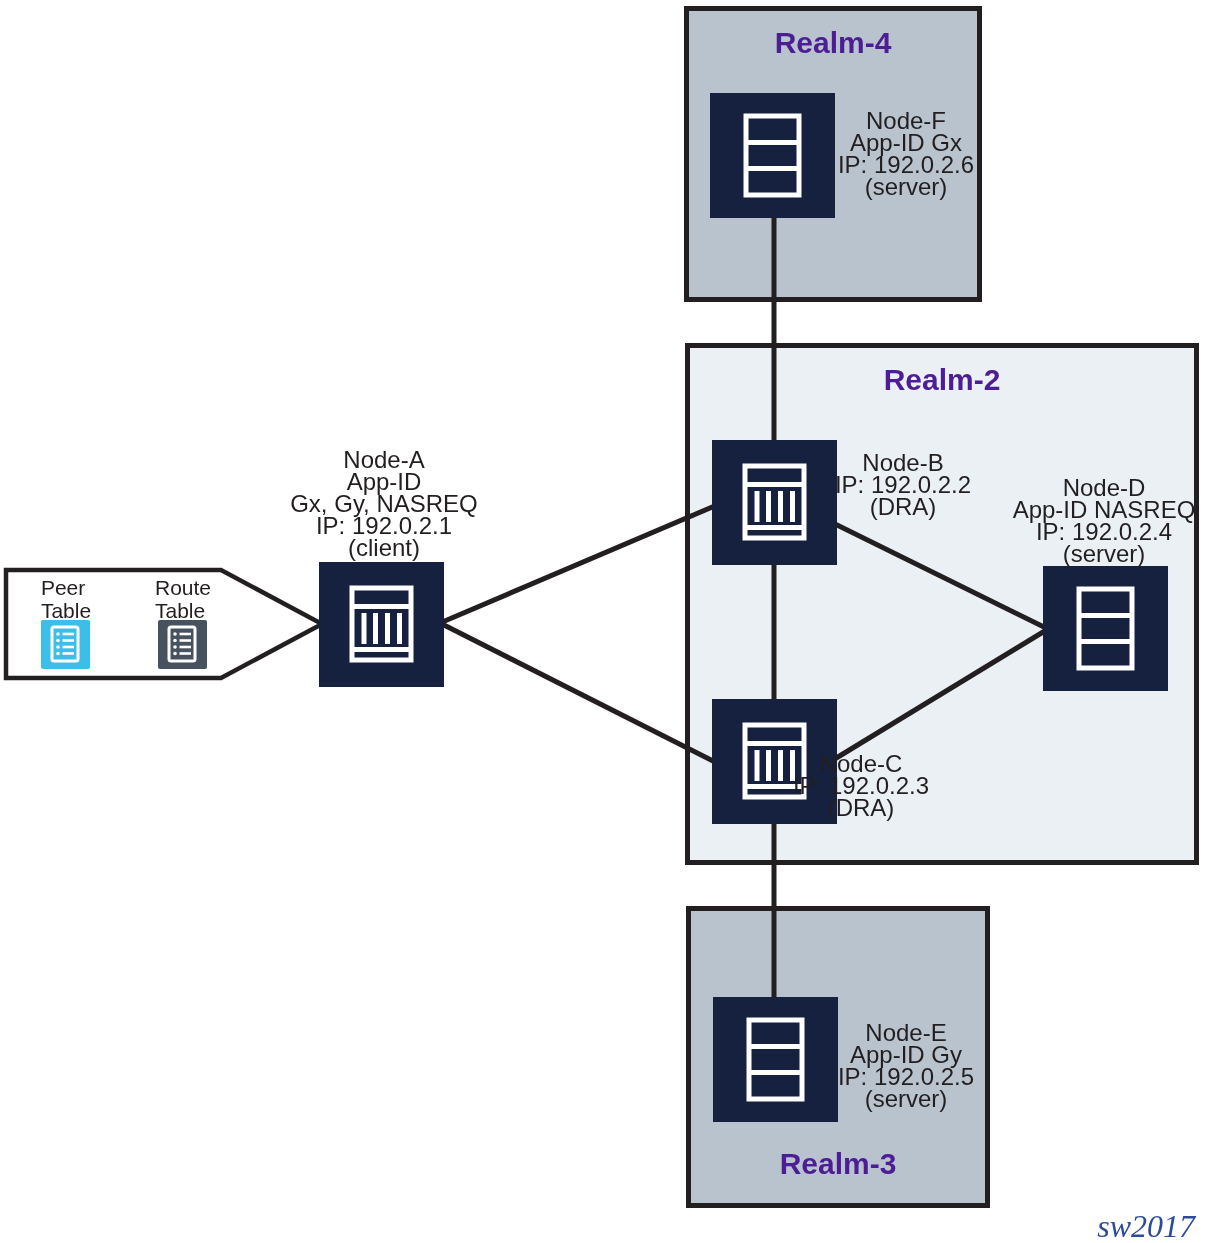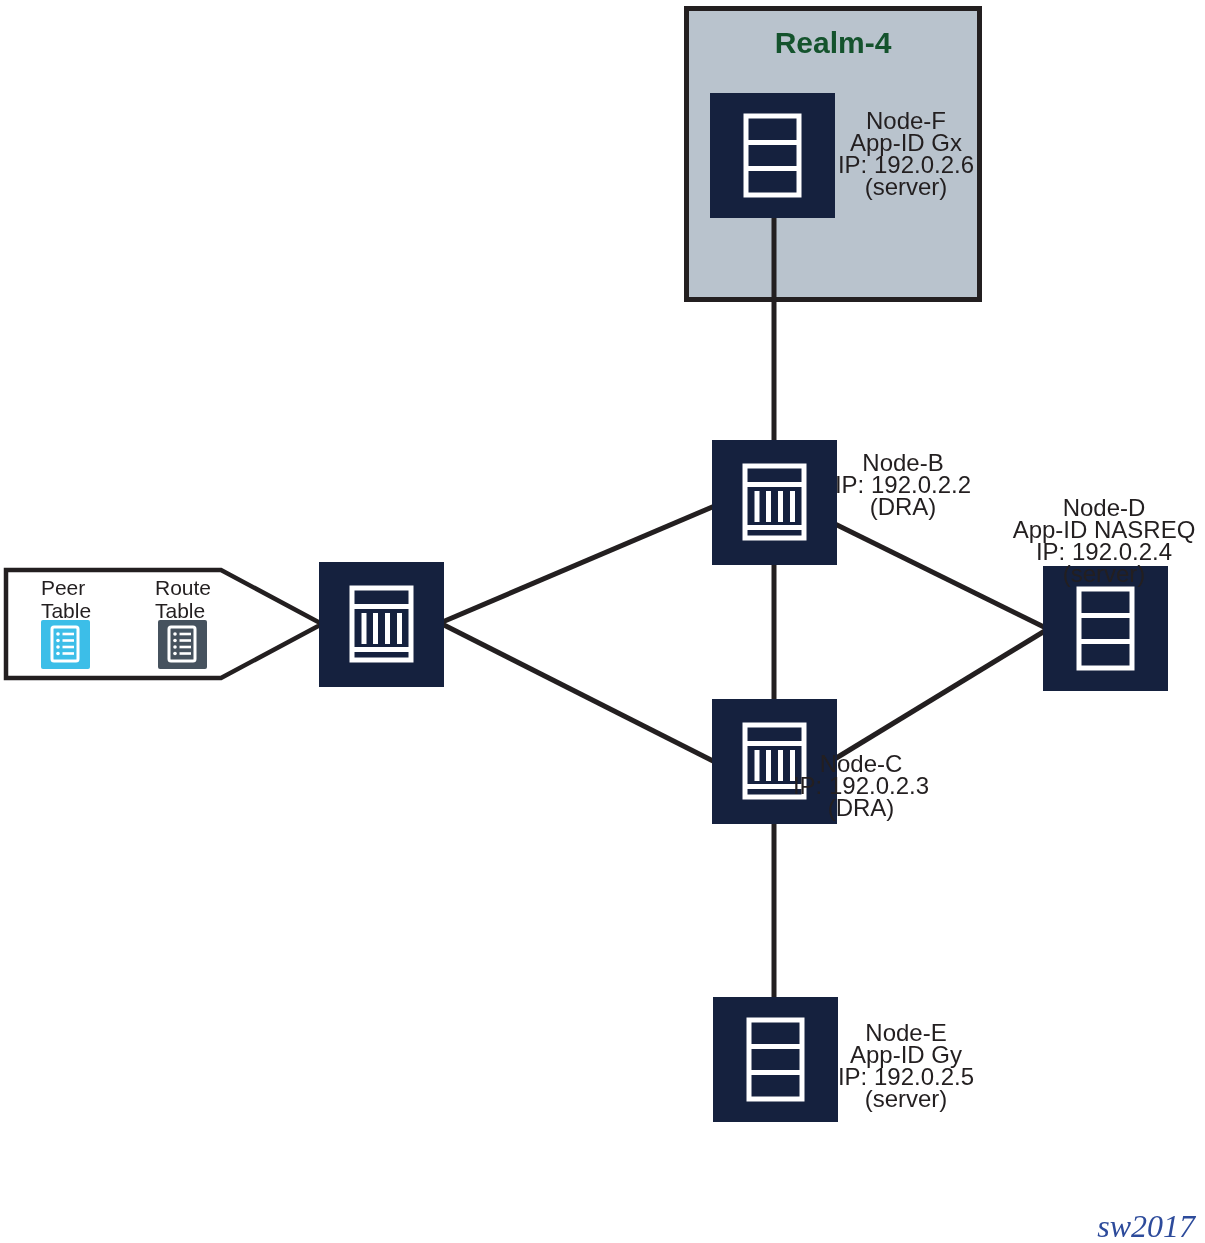--- a/index.html
+++ b/index.html
@@ -7,21 +7,21 @@
     position:relative;width:1205px;height:1243px;background:#ffffff;overflow:hidden;
     font-family:"Liberation Sans",sans-serif;color:#231f20;
   }
   .realm{position:absolute;border:5px solid #231f20;box-sizing:border-box;z-index:1;}
   .realm-1{left:248px;top:395px;width:270px;height:414px;background:#ffffff;}
   .realm-2{left:685px;top:343px;width:514px;height:522px;background:#ebf0f5;}
   .realm-3{left:686px;top:906px;width:304px;height:302px;background:#b9c3cd;}
   .realm-4{left:684px;top:6px;width:298px;height:296px;background:#b9c3cd;}
   .realm-title{
     position:absolute;left:50%;transform:translateX(-50%);
-    font-size:30px;font-weight:bold;color:#14532d;white-space:nowrap;z-index:4;
+    font-size:30px;font-weight:bold;color:#4c1d95;white-space:nowrap;z-index:4;
   }
   .rt-top{top:15px;}
   .rt-r3{bottom:22px;}
   .layer{position:absolute;left:0;top:0;z-index:2;}
   .layer line{stroke:#231f20;stroke-width:5;}
   .layer polygon{fill:#ffffff;stroke:#231f20;stroke-width:4.5;}
   .node-icon{position:absolute;z-index:3;}
   .node-icon .sq{fill:#15213e;}
   .mini-icon{position:absolute;z-index:3;}
   .node-label{
@@ -71,20 +71,26 @@
           <line x1="21.5" y1="27" x2="33" y2="27"></line>
           <line x1="21.5" y1="33.5" x2="33" y2="33.5"></line>
         </g>
       </g>
     </defs>
   </svg>
 
   <div class="realm realm-4">
     <div class="realm-title rt-top">Realm-4</div>
   </div>
+  <div class="realm realm-2">
+    <div class="realm-title rt-top">Realm-2</div>
+  </div>
+  <div class="realm realm-3">
+    <div class="realm-title rt-r3">Realm-3</div>
+  </div>
 
   <svg class="layer" width="1205" height="1243">
     <line x1="774" y1="215" x2="774" y2="445"></line>
     <line x1="774" y1="560" x2="774" y2="705"></line>
     <line x1="774" y1="820" x2="774" y2="1005"></line>
     <line x1="440" y1="623" x2="717" y2="505"></line>
     <line x1="440" y1="623" x2="717" y2="763"></line>
     <line x1="833" y1="523" x2="1048" y2="629"></line>
     <line x1="833" y1="760" x2="1048" y2="629"></line>
     <polygon points="6,570 221,570 322,624 221,678 6,678"></polygon>
@@ -125,34 +131,41 @@
   </svg>
   <svg class="node-icon" style="left:713px;top:997px" width="125" height="125">
     <rect class="sq" width="125" height="125"></rect>
       <use href="#server-glyph"></use>
   </svg>
   <svg class="node-icon" style="left:710px;top:93px" width="125" height="125">
     <rect class="sq" width="125" height="125"></rect>
       <use href="#server-glyph"></use>
   </svg>
 
+  <div class="node-label" style="left:384px;top:449px">
+    <div>Node-A</div>
+    <div>App-ID</div>
+    <div>Gx, Gy, NASREQ</div>
+    <div>IP: 192.0.2.1</div>
+    <div>(client)</div>
+  </div>
 
   <div class="node-label" style="left:903px;top:452px">
     <div>Node-B</div>
     <div>IP: 192.0.2.2</div>
     <div>(DRA)</div>
   </div>
 
   <div class="node-label" style="left:861px;top:753px">
     <div>Node-C</div>
     <div>IP: 192.0.2.3</div>
     <div>(DRA)</div>
   </div>
 
-  <div class="node-label" style="left:1104px;top:497px">
+  <div class="node-label" style="left:1104px;top:477px">
     <div>Node-D</div>
     <div>App-ID NASREQ</div>
     <div>IP: 192.0.2.4</div>
     <div>(server)</div>
   </div>
 
   <div class="node-label" style="left:906px;top:1022px">
     <div>Node-E</div>
     <div>App-ID Gy</div>
     <div>IP: 192.0.2.5</div>

